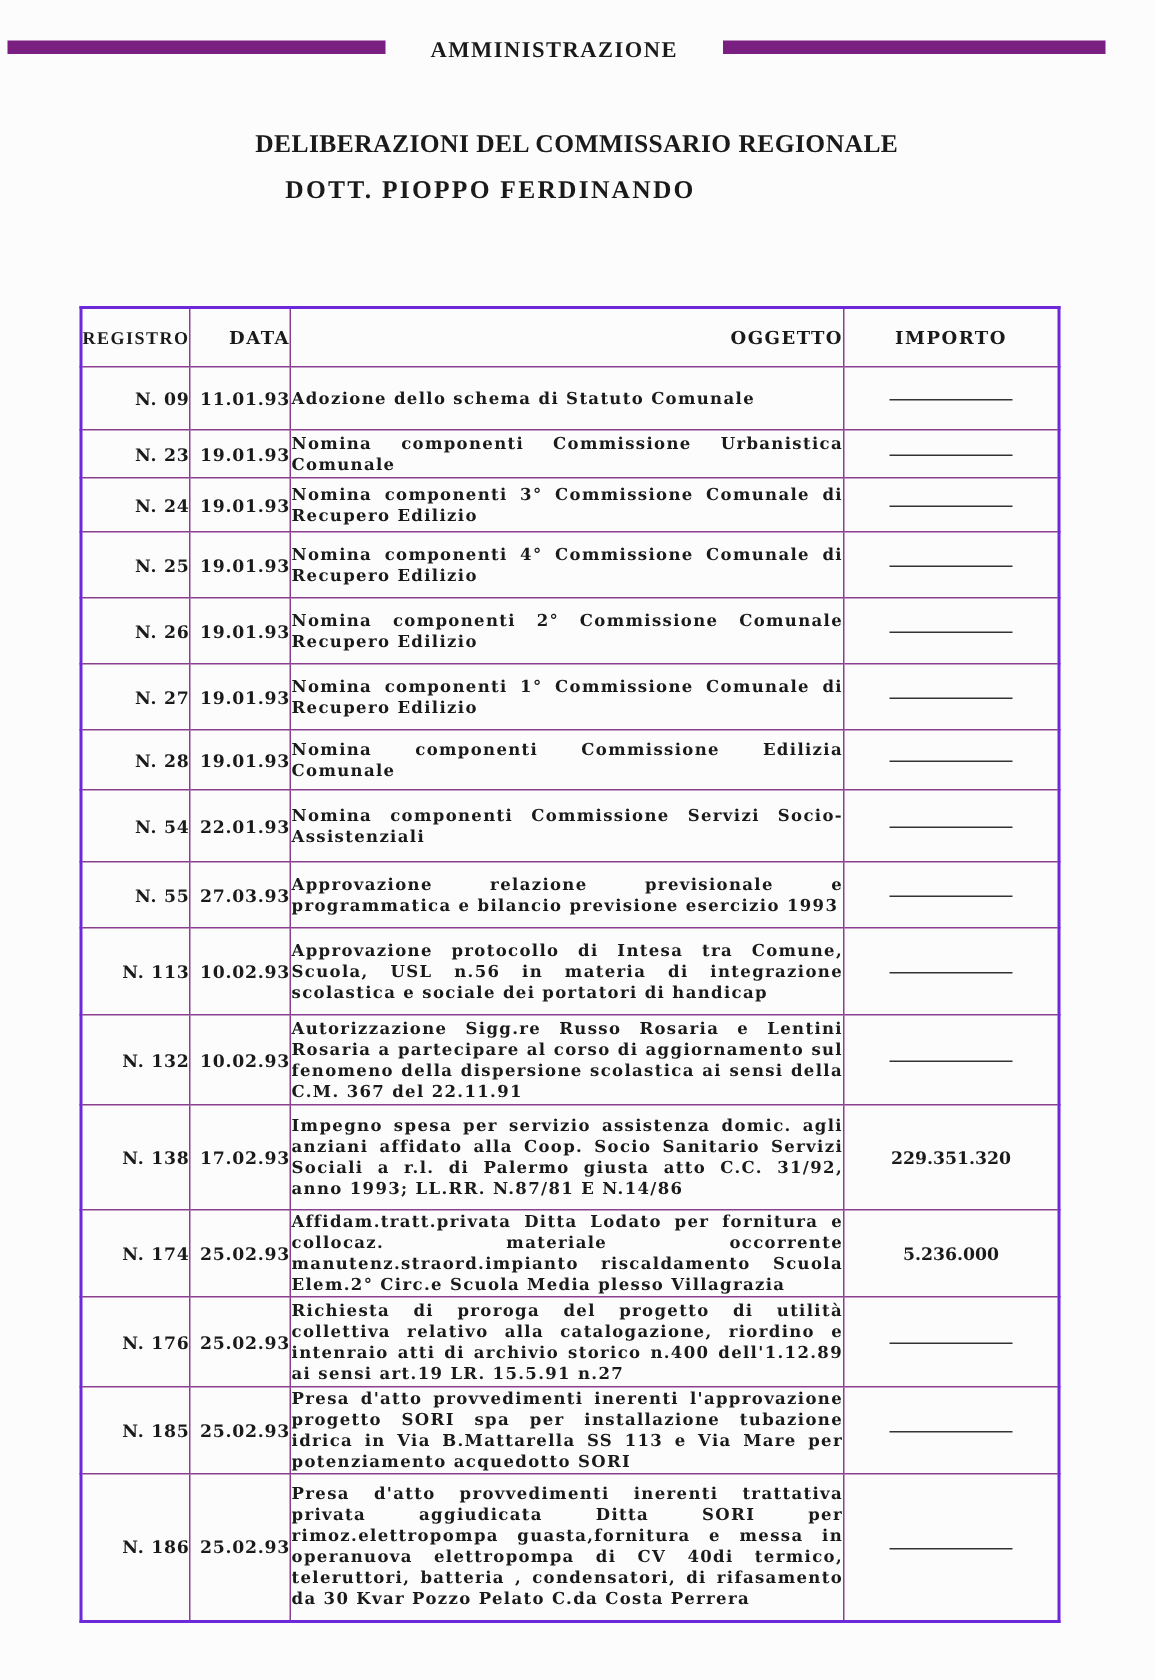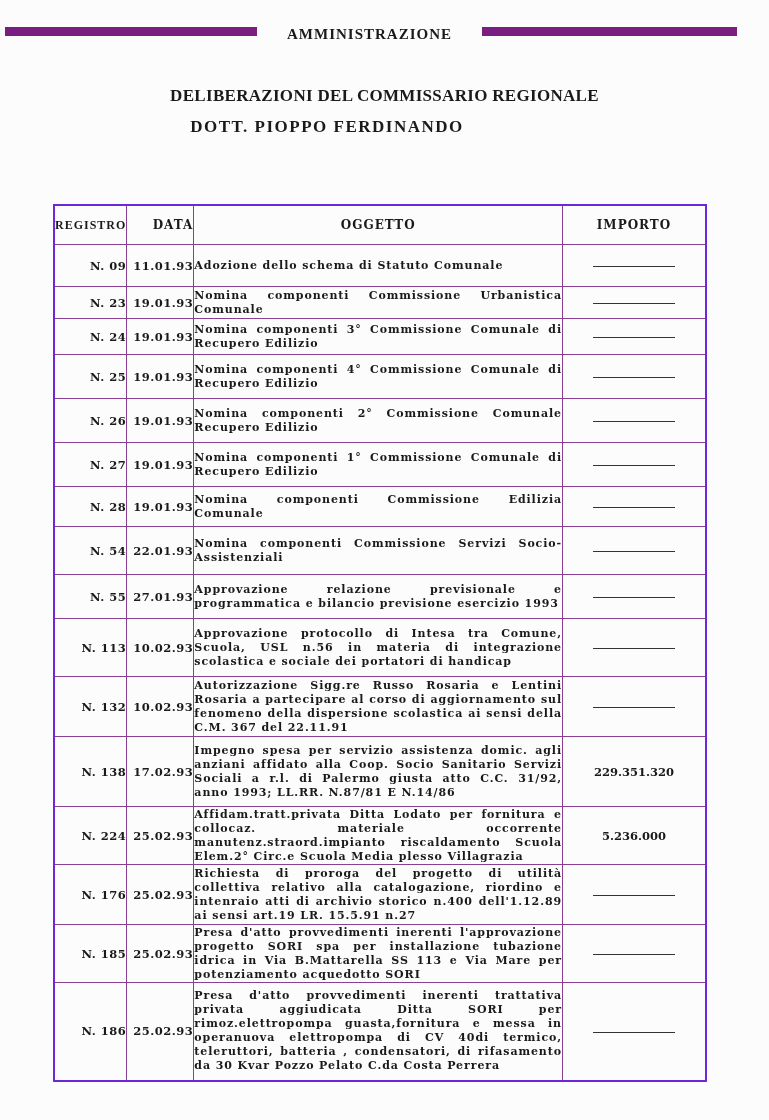--- a/index.html
+++ b/index.html
@@ -43,21 +43,21 @@
     table.delib th, table.delib td {
       border: 1.5px solid #8a3f90;
       padding: 0;
     }
     table.delib th {
       height: 38px; font-weight: bold; font-size: 12px;
       letter-spacing: 1px;
     }
     th.col-reg { width: 66px; font-family: "Liberation Serif", serif; font-size: 12px; letter-spacing: -0.8px; }
     th.col-data { width: 66px; text-align: right; padding-left: 8px; }
-    th.col-ogg { text-align: center; }
+    th.col-ogg { text-align: right; }
     th.col-imp { width: 142px; text-align: center; }
     td.reg, td.data {
       font-weight: bold; font-size: 11.5px; text-align: right;
       vertical-align: middle; letter-spacing: 0.5px;
     }
     td.ogg {
       font-weight: bold; font-size: 11px; letter-spacing: 0.9px;
       line-height: 14px; padding: 5px 6px 3px 15px; text-align: justify;
       vertical-align: middle;
     }
@@ -133,21 +133,21 @@
         <td class="imp"><span class="dash"></span></td>
       </tr>
       <tr style="height: 48px;">
         <td class="reg">N.  54</td>
         <td class="data">22.01.93</td>
         <td class="ogg">Nomina componenti Commissione Servizi Socio-Assistenziali</td>
         <td class="imp"><span class="dash"></span></td>
       </tr>
       <tr style="height: 44px;">
         <td class="reg">N.  55</td>
-        <td class="data">27.01.93</td>
+        <td class="data">27.03.93</td>
         <td class="ogg">Approvazione relazione previsionale e programmatica e bilancio previsione esercizio 1993</td>
         <td class="imp"><span class="dash"></span></td>
       </tr>
       <tr style="height: 58px;">
         <td class="reg">N. 113</td>
         <td class="data">10.02.93</td>
         <td class="ogg">Approvazione protocollo di Intesa tra Comune, Scuola, USL n.56 in materia di integrazione scolastica e sociale dei portatori di handicap</td>
         <td class="imp"><span class="dash"></span></td>
       </tr>
       <tr style="height: 60px;">
@@ -156,21 +156,21 @@
         <td class="ogg">Autorizzazione Sigg.re Russo Rosaria e Lentini Rosaria a partecipare al corso di aggiornamento sul fenomeno della dispersione scolastica ai sensi della C.M. 367 del 22.11.91</td>
         <td class="imp"><span class="dash"></span></td>
       </tr>
       <tr style="height: 70px;">
         <td class="reg">N. 138</td>
         <td class="data">17.02.93</td>
         <td class="ogg">Impegno spesa per servizio assistenza domic. agli anziani affidato alla Coop. Socio Sanitario Servizi Sociali a r.l. di Palermo giusta atto C.C. 31/92, anno 1993; LL.RR. N.87/81 E N.14/86</td>
         <td class="imp">229.351.320</td>
       </tr>
       <tr style="height: 58px;">
-        <td class="reg">N. 224</td>
+        <td class="reg">N. 174</td>
         <td class="data">25.02.93</td>
         <td class="ogg">Affidam.tratt.privata Ditta Lodato per fornitura e collocaz. materiale occorrente manutenz.straord.impianto riscaldamento Scuola Elem.2° Circ.e Scuola Media plesso Villagrazia</td>
         <td class="imp">5.236.000</td>
       </tr>
       <tr style="height: 60px;">
         <td class="reg">N. 176</td>
         <td class="data">25.02.93</td>
         <td class="ogg">Richiesta di proroga del progetto di utilità collettiva relativo alla catalogazione, riordino e intenraio atti di archivio storico n.400 dell'1.12.89 ai sensi art.19 LR. 15.5.91 n.27</td>
         <td class="imp"><span class="dash"></span></td>
       </tr>

